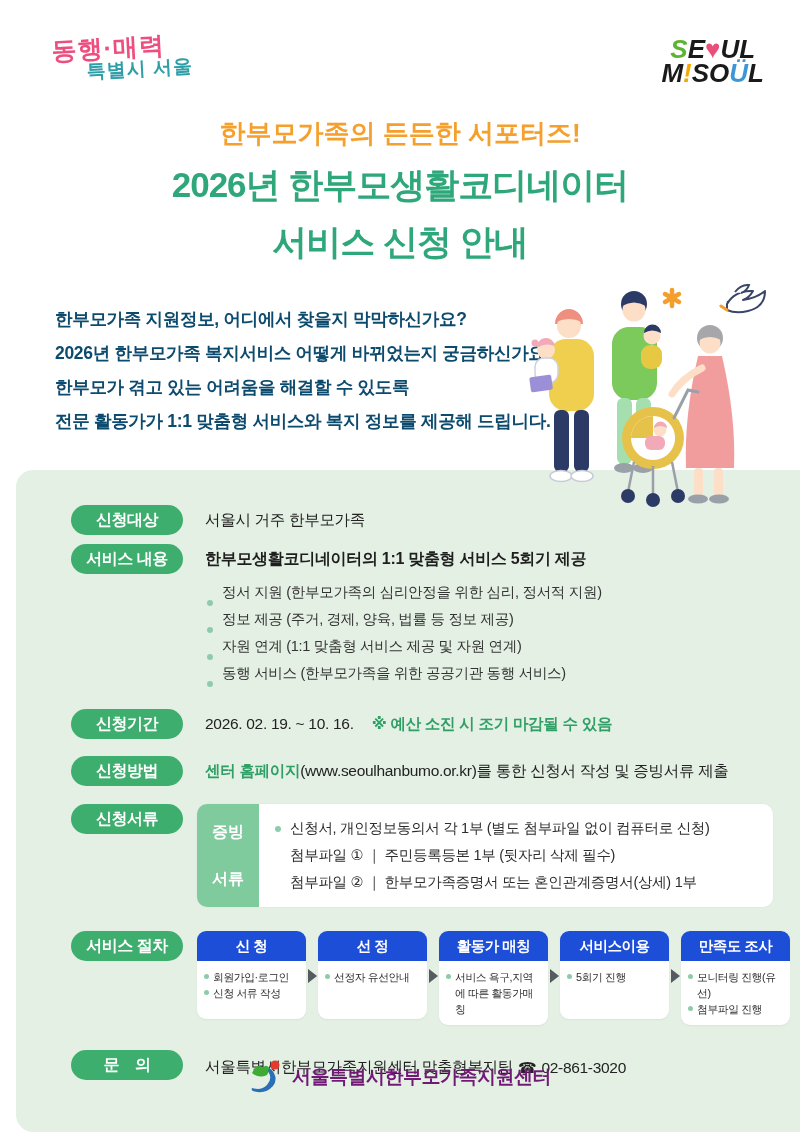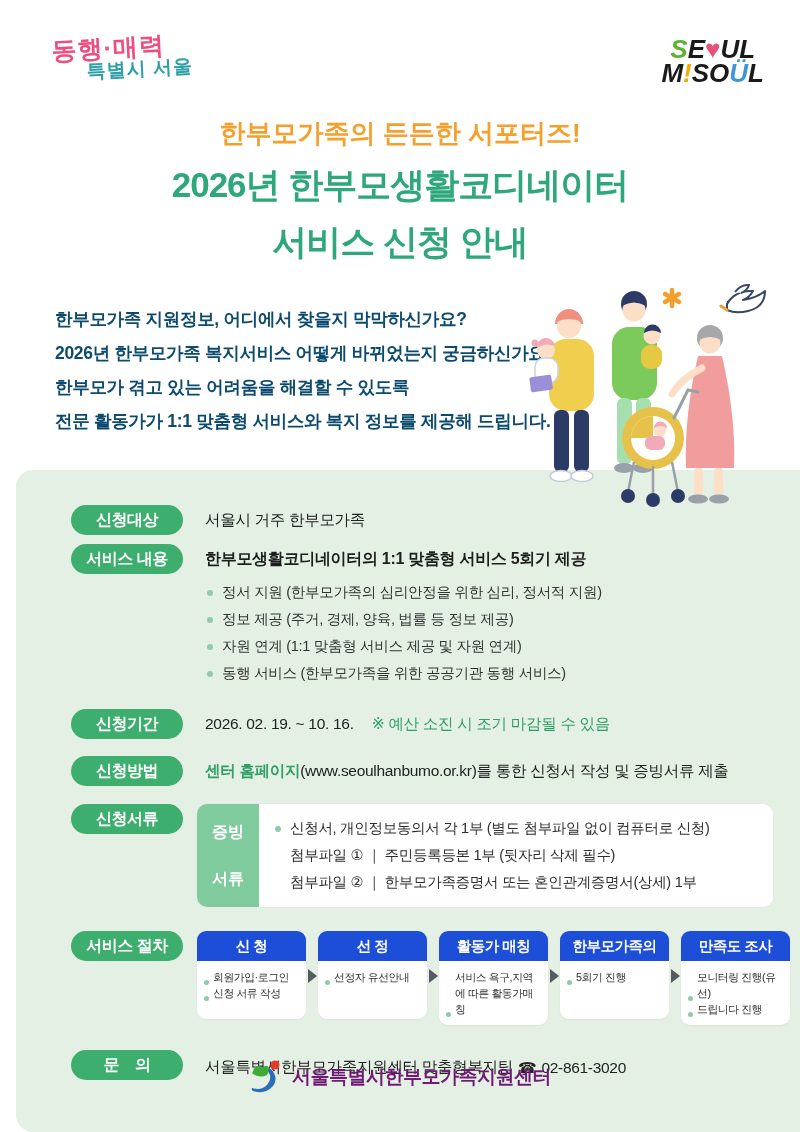--- a/index.html
+++ b/index.html
@@ -34,46 +34,46 @@
   
   .green{ position:absolute; left:16px; top:470px; width:800px; height:662px;
           background:#e4f0e4; padding-top:35px; z-index:1;border-radius:17px;}
   .row{ display:flex; align-items:flex-start; margin-left:55px; }
   .pill{ flex:0 0 112px; height:30px; background:#3eae6e; border-radius:16px;
          color:#fff; font-size:16px; font-weight:800; display:flex;
          align-items:center; justify-content:center; letter-spacing:-0.5px;}
   .rc{ margin-left:22px; padding-top:5px; font-size:15.5px; color:#222; letter-spacing:-0.3px;}
 
   .svc-head{ font-weight:800; font-size:16px; color:#1e1e1e; margin-bottom:9px;}
-  .blist .bi{ display:flex; align-items:flex-start; line-height:27px; font-size:14.5px; color:#333;}
+  .blist .bi{ display:flex; align-items:flex-end; line-height:27px; font-size:14.5px; color:#333;}
   .dot{ flex:0 0 6px; width:6px; height:6px; border-radius:50%; background:#8fcbaa;
         margin:11px 9px 0 2px;}
 
-  .gnote{ color:#2f9f66; font-weight:400; margin-left:14px;}
+  .gnote{ color:#2f9f66; font-weight:700; margin-left:14px;}
   .ghl{ color:#2f9f66; font-weight:800;}
 
   
   .docbox{ margin-left:14px; width:576px; display:flex; border-radius:10px; overflow:hidden;
            box-shadow:0 0 0 0.5px rgba(0,0,0,0.03);}
   .docside{ flex:0 0 62px; background:#7fcb9e; color:#fff; font-weight:800; font-size:16px;
             display:flex; flex-direction:column; align-items:center; justify-content:center;
             line-height:1.25;gap:27px;}
   .doccontent{ flex:1; background:#fff; padding:11px 16px 11px 14px; font-size:14.5px;
                color:#2d2d2d; letter-spacing:-0.3px;}
   .doccontent .bi{ display:flex; line-height:27px;}
   .doccontent .plain{ line-height:27px; padding-left:17px;}
 
   
   .steps{ margin-left:14px; display:flex; align-items:flex-start;}
   .card{ width:109px; border-radius:9px; overflow:hidden; background:#fff;
          box-shadow:0 1px 2px rgba(0,0,0,0.05);}
   .card-h{ height:30px; background:#1d4ed8; color:#fff; font-weight:800; font-size:14.5px;
            display:flex; align-items:center; justify-content:center; letter-spacing:-0.5px;}
   .card-b{ min-height:58px; padding:8px 5px 8px 6px; }
-  .card-b .cbi{ display:flex; align-items:flex-end; font-size:10.8px; line-height:16px;
+  .card-b .cbi{ display:flex; align-items:flex-start; font-size:10.8px; line-height:16px;
                 color:#2d2d2d; letter-spacing:-0.4px;}
   .card-b .cbi .dot{ flex:0 0 5px; width:5px; height:5px; margin:5px 4px 0 1px;}
   .step-arrow{ width:0; height:0; border-top:7px solid transparent;
                border-bottom:7px solid transparent; border-left:9px solid #565b61;
                margin:38px 1px 0 2px;}
 
   
   .contact-line{ display:flex; align-items:center; }
   .phone-glyph{ margin:0 5px; font-size:15px;}
   .footer{ position:absolute; left:0; right:0; top:1058px; display:flex;
@@ -281,40 +281,40 @@
           <div class="card-b">
             <div class="cbi">
                 <span class="dot"></span>
                 <span>서비스 욕구,지역에 따른 활동가매칭</span>
               </div>
           </div>
         </div>
         <div class="step-arrow"></div>
 
         <div class="card">
-          <div class="card-h">한부모가족의</div>
+          <div class="card-h">서비스이용</div>
           <div class="card-b">
             <div class="cbi">
                 <span class="dot"></span>
                 <span>5회기 진행</span>
               </div>
           </div>
         </div>
         <div class="step-arrow"></div>
 
         <div class="card">
           <div class="card-h">만족도 조사</div>
           <div class="card-b">
             <div class="cbi">
                 <span class="dot"></span>
                 <span>모니터링 진행(유선)</span>
               </div>
             <div class="cbi">
                 <span class="dot"></span>
-                <span>드립니다 진행</span>
+                <span>첨부파일 진행</span>
               </div>
           </div>
         </div>
 
       </div>
     </div>
 
     <div class="row" style="margin-top:25px;text-align:center;">
       <div class="pill">문&nbsp;&nbsp;&nbsp;&nbsp;의</div>
       <div class="rc contact-line" style="padding-top:7px;">

